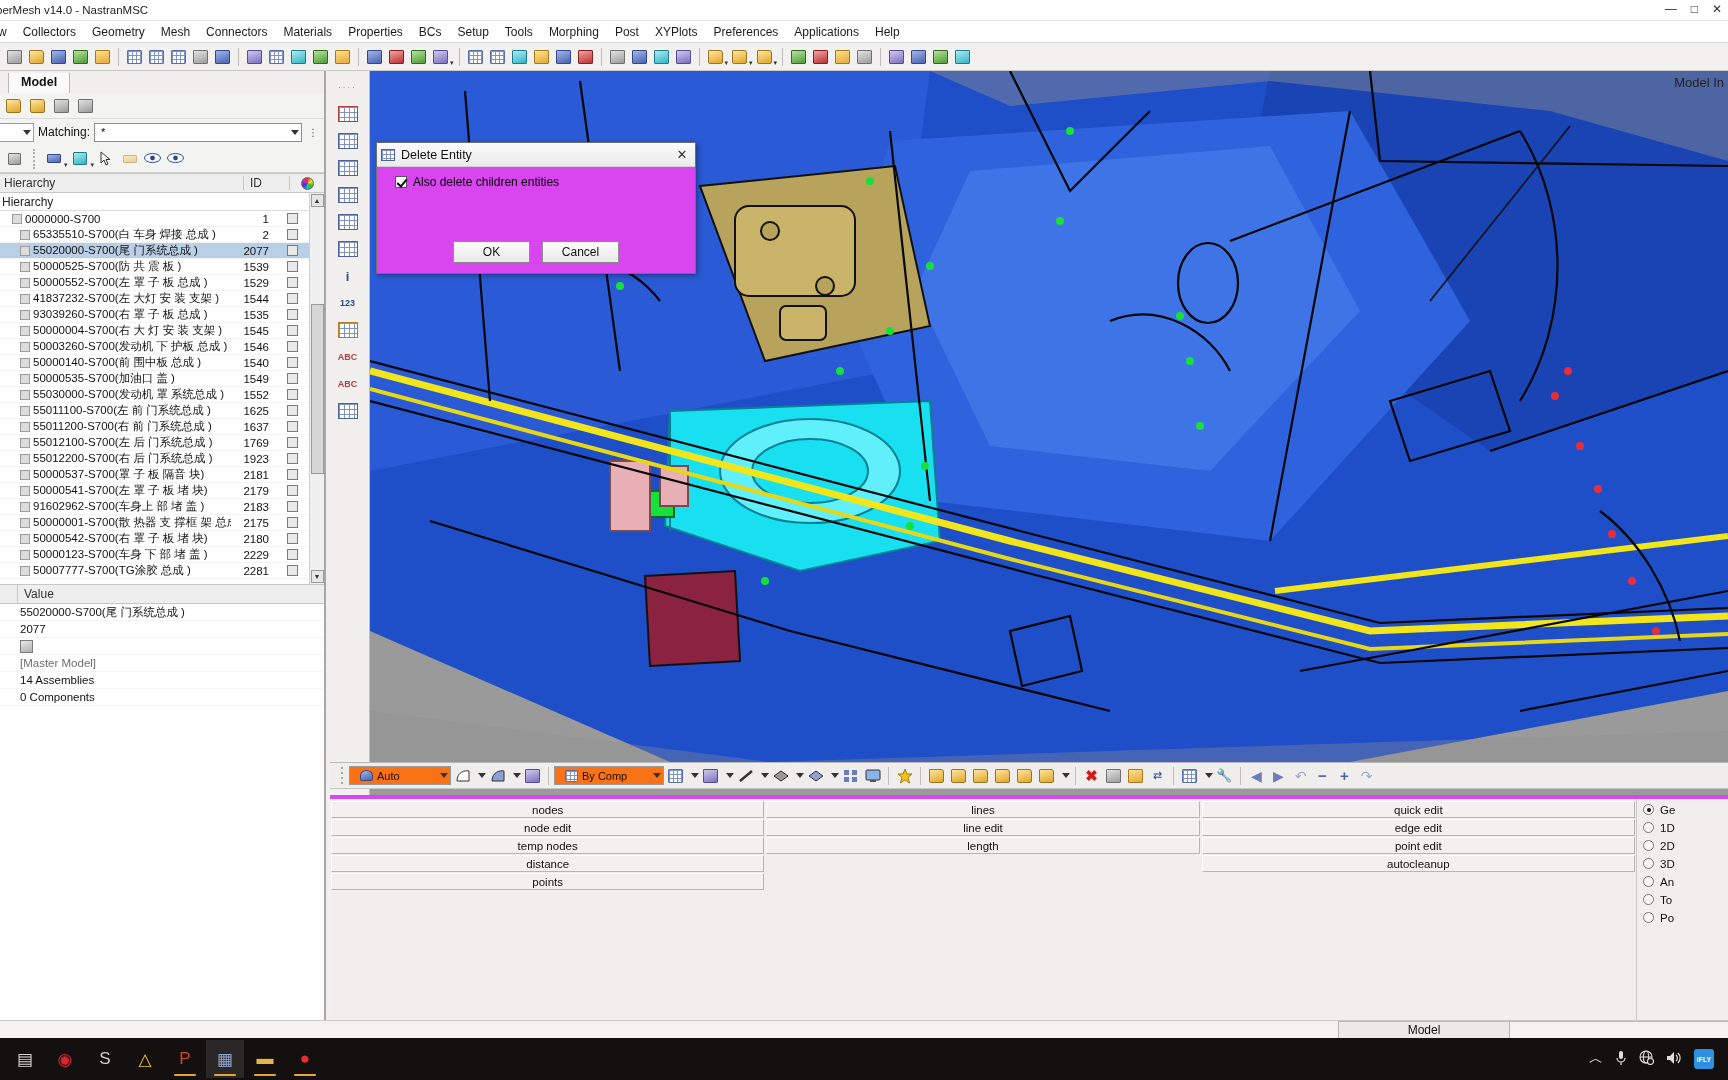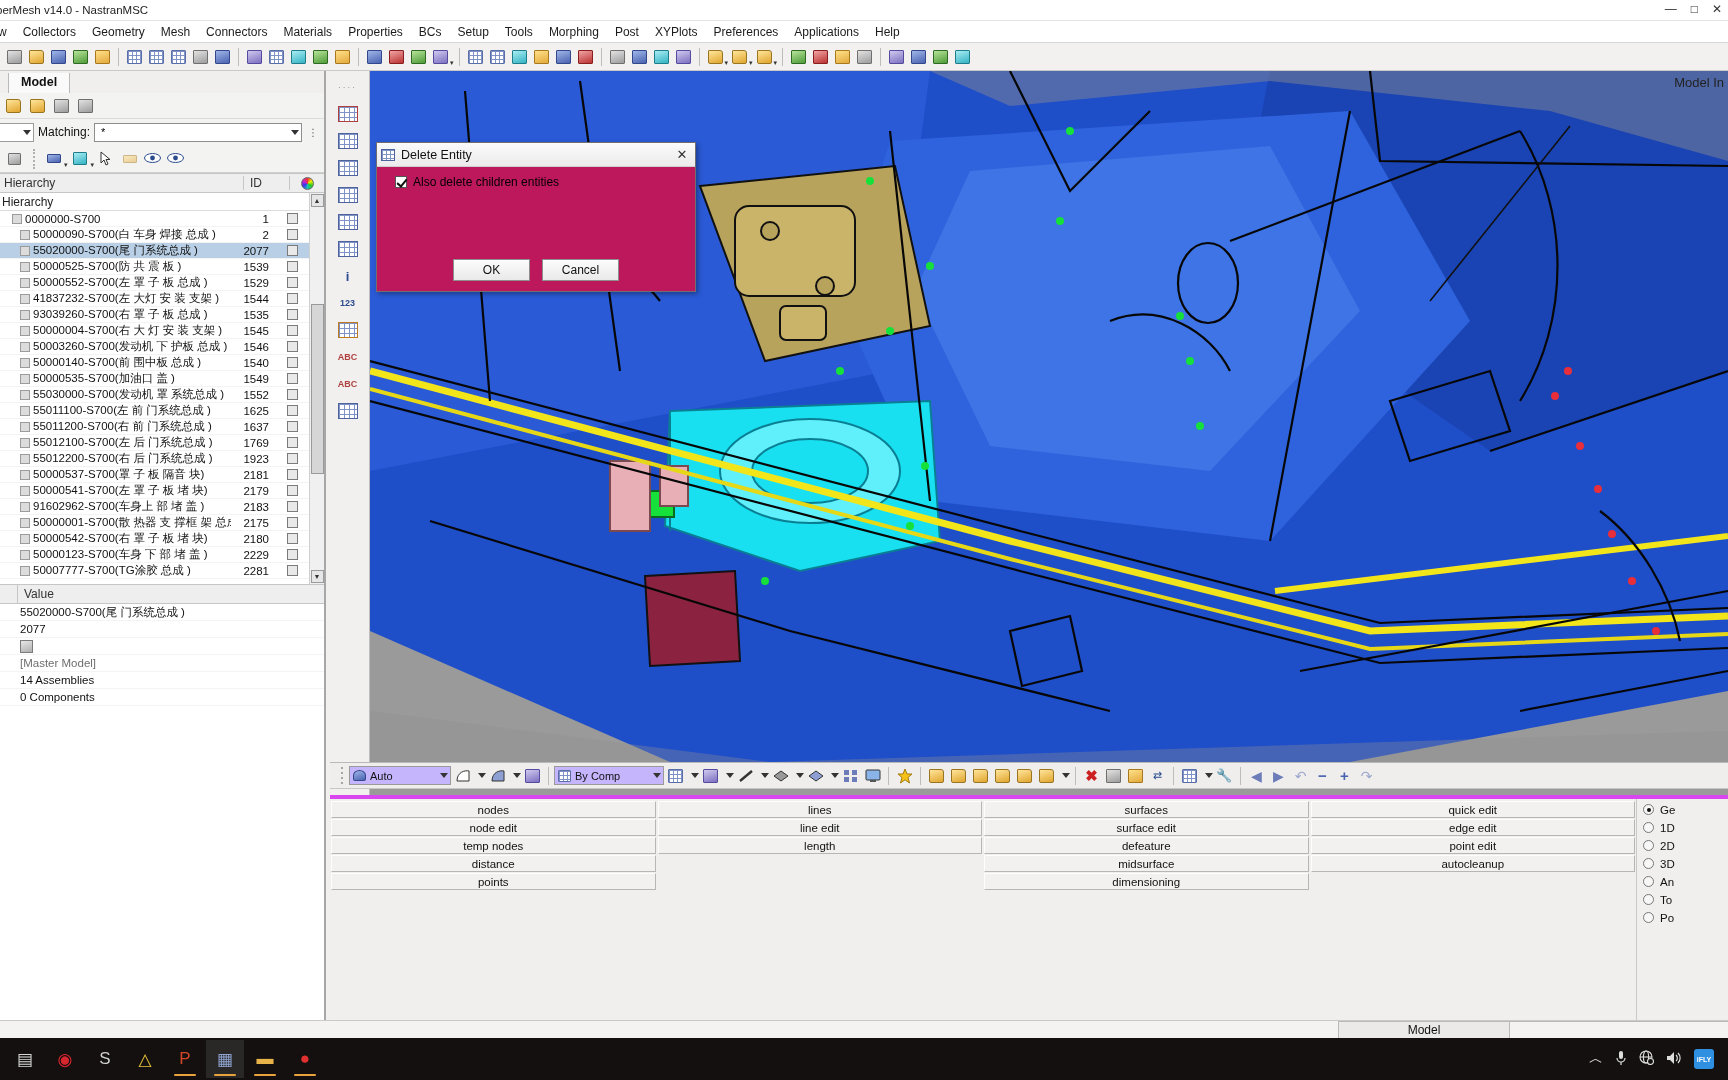--- a/index.html
+++ b/index.html
@@ -178,22 +178,22 @@
   #imebadge{
     position:absolute; right:4px; bottom:42px; height:22px; display:flex; align-items:center; gap:4px;
     background:rgba(255,255,255,.9); border:1px solid #9fc5e8; border-radius:11px; padding:0 6px;
   }
   #imebadge .ifly{ font-size:8px;font-weight:bold;color:#1a73c8;border:1px solid #1a73c8;border-radius:50%;padding:1px 2px;}
   #imebadge .cn{ font-size:12px;color:#1a73c8;}
   #imebadge .moon{ font-size:12px;color:#1a73c8;}
 
   
   #dialog{
-    position:absolute; left:376px; top:71px; width:320px; height:150px;
-    background:#be185d; border:1px solid #6f6f6f; box-shadow:2px 2px 5px rgba(0,0,0,.35);
+    position:absolute; left:376px; top:71px; width:320px; height:132px;
+    background:#d946ef; border:1px solid #6f6f6f; box-shadow:2px 2px 5px rgba(0,0,0,.35);
     z-index:50; font-size:12px;
   }
   #dialog .dbar{
     height:24px; background:linear-gradient(#fbfbfb,#eceaea); border-bottom:1px solid #cfcfcf;
     display:flex; align-items:center; padding:0 4px; gap:6px;
   }
   #dialog .dicon{ width:14px;height:12px;background:#fff;border:1px solid #4e639e;
      background-image:linear-gradient(to right,#7f93c6 1px,transparent 1px),linear-gradient(to bottom,#7f93c6 1px,transparent 1px);
      background-size:4px 4px;}
   #dialog .dttl{ flex:1; font-size:12.5px; color:#111;}
@@ -208,22 +208,22 @@
     display:flex;align-items:center;justify-content:center;font-size:12px;color:#111;
   }
   #cmdtoolbar{
     position:absolute; left:330px; right:0; top:762px; height:27px;
     background:#efeeed; border-top:1px solid #b9b9b9; border-bottom:1px solid #c6c6c6;
     display:flex; align-items:center; gap:1px; padding-left:6px; overflow:hidden; z-index:10;
   }
   .dots{ width:4px; height:20px; display:flex; flex-direction:column; justify-content:space-around; align-items:center; margin:0 4px;}
   .dots i{ width:2px;height:2px;background:#8d8d8d;display:block;border-radius:50%;}
   .combo{
-    height:19px; background:#c4b5fd; border:1px solid #9a9a9a; display:flex; align-items:center;
-    gap:4px; padding:0 2px 0 3px; font-size:11px; color:#111;
+    height:19px; background:#f97316; border:1px solid #9a9a9a; display:flex; align-items:center;
+    gap:4px; padding:0 2px 0 10px; font-size:11px; color:#111;
   }
   .combo .lbl{ flex:1; }
   .minicar{ width:0;height:0;border-left:4px solid transparent;border-right:4px solid transparent;border-top:5px solid #333; margin-left:4px;}
 
   #panelgrid{
     position:absolute; left:330px; right:0; top:795px; bottom:60px;
     background:#f0efee; border-top:4px solid #d946ef; display:flex;
   }
   #pgcols{ display:flex; flex:1; padding-top:2px; }
   .pgcol{ flex:1; display:flex; flex-direction:column; gap:1px; padding:0 1px;}
@@ -518,21 +518,21 @@
             <span class="nodeicon" style="background: rgb(220, 220, 220); border: 1px solid rgb(155, 155, 155);"></span>
             <span class="nm">0000000-S700</span>
             <span class="id">1</span>
             <span class="ck">
               <span class="ckbox"></span>
             </span>
           </div>
           <div class="trow ind2">
             <span class="expander"></span>
             <span class="nodeicon" style="background: rgb(220, 220, 220); border: 1px solid rgb(155, 155, 155);"></span>
-            <span class="nm">50000090-S700(白 车身 焊接 总成 )</span>
+            <span class="nm">65335510-S700(白 车身 焊接 总成 )</span>
             <span class="id">2</span>
             <span class="ck">
               <span class="ckbox"></span>
             </span>
           </div>
           <div class="trow sel ind2">
             <span class="expander"></span>
             <span class="nodeicon" style="background: rgb(220, 220, 220); border: 1px solid rgb(155, 155, 155);"></span>
             <span class="nm">55020000-S700(尾 门系统总成 )</span>
             <span class="id">2077</span>
@@ -1080,27 +1080,20 @@
         <div class="pgbtn">points</div>
       </div>
       <div class="pgcol">
         <div class="pgbtn">lines</div>
         <div class="pgbtn">line edit</div>
         <div class="pgbtn">length</div>
         <div class="pgbtn blank"></div>
         <div class="pgbtn blank"></div>
       </div>
       <div class="pgcol">
-        <div class="pgbtn">surfaces</div>
-        <div class="pgbtn">surface edit</div>
-        <div class="pgbtn">defeature</div>
-        <div class="pgbtn">midsurface</div>
-        <div class="pgbtn">dimensioning</div>
-      </div>
-      <div class="pgcol">
         <div class="pgbtn">quick edit</div>
         <div class="pgbtn">edge edit</div>
         <div class="pgbtn">point edit</div>
         <div class="pgbtn">autocleanup</div>
         <div class="pgbtn blank"></div>
       </div>
     </div>
   <div id="pgradios">
       <div class="radrow">
         <span class="rad on"></span>

